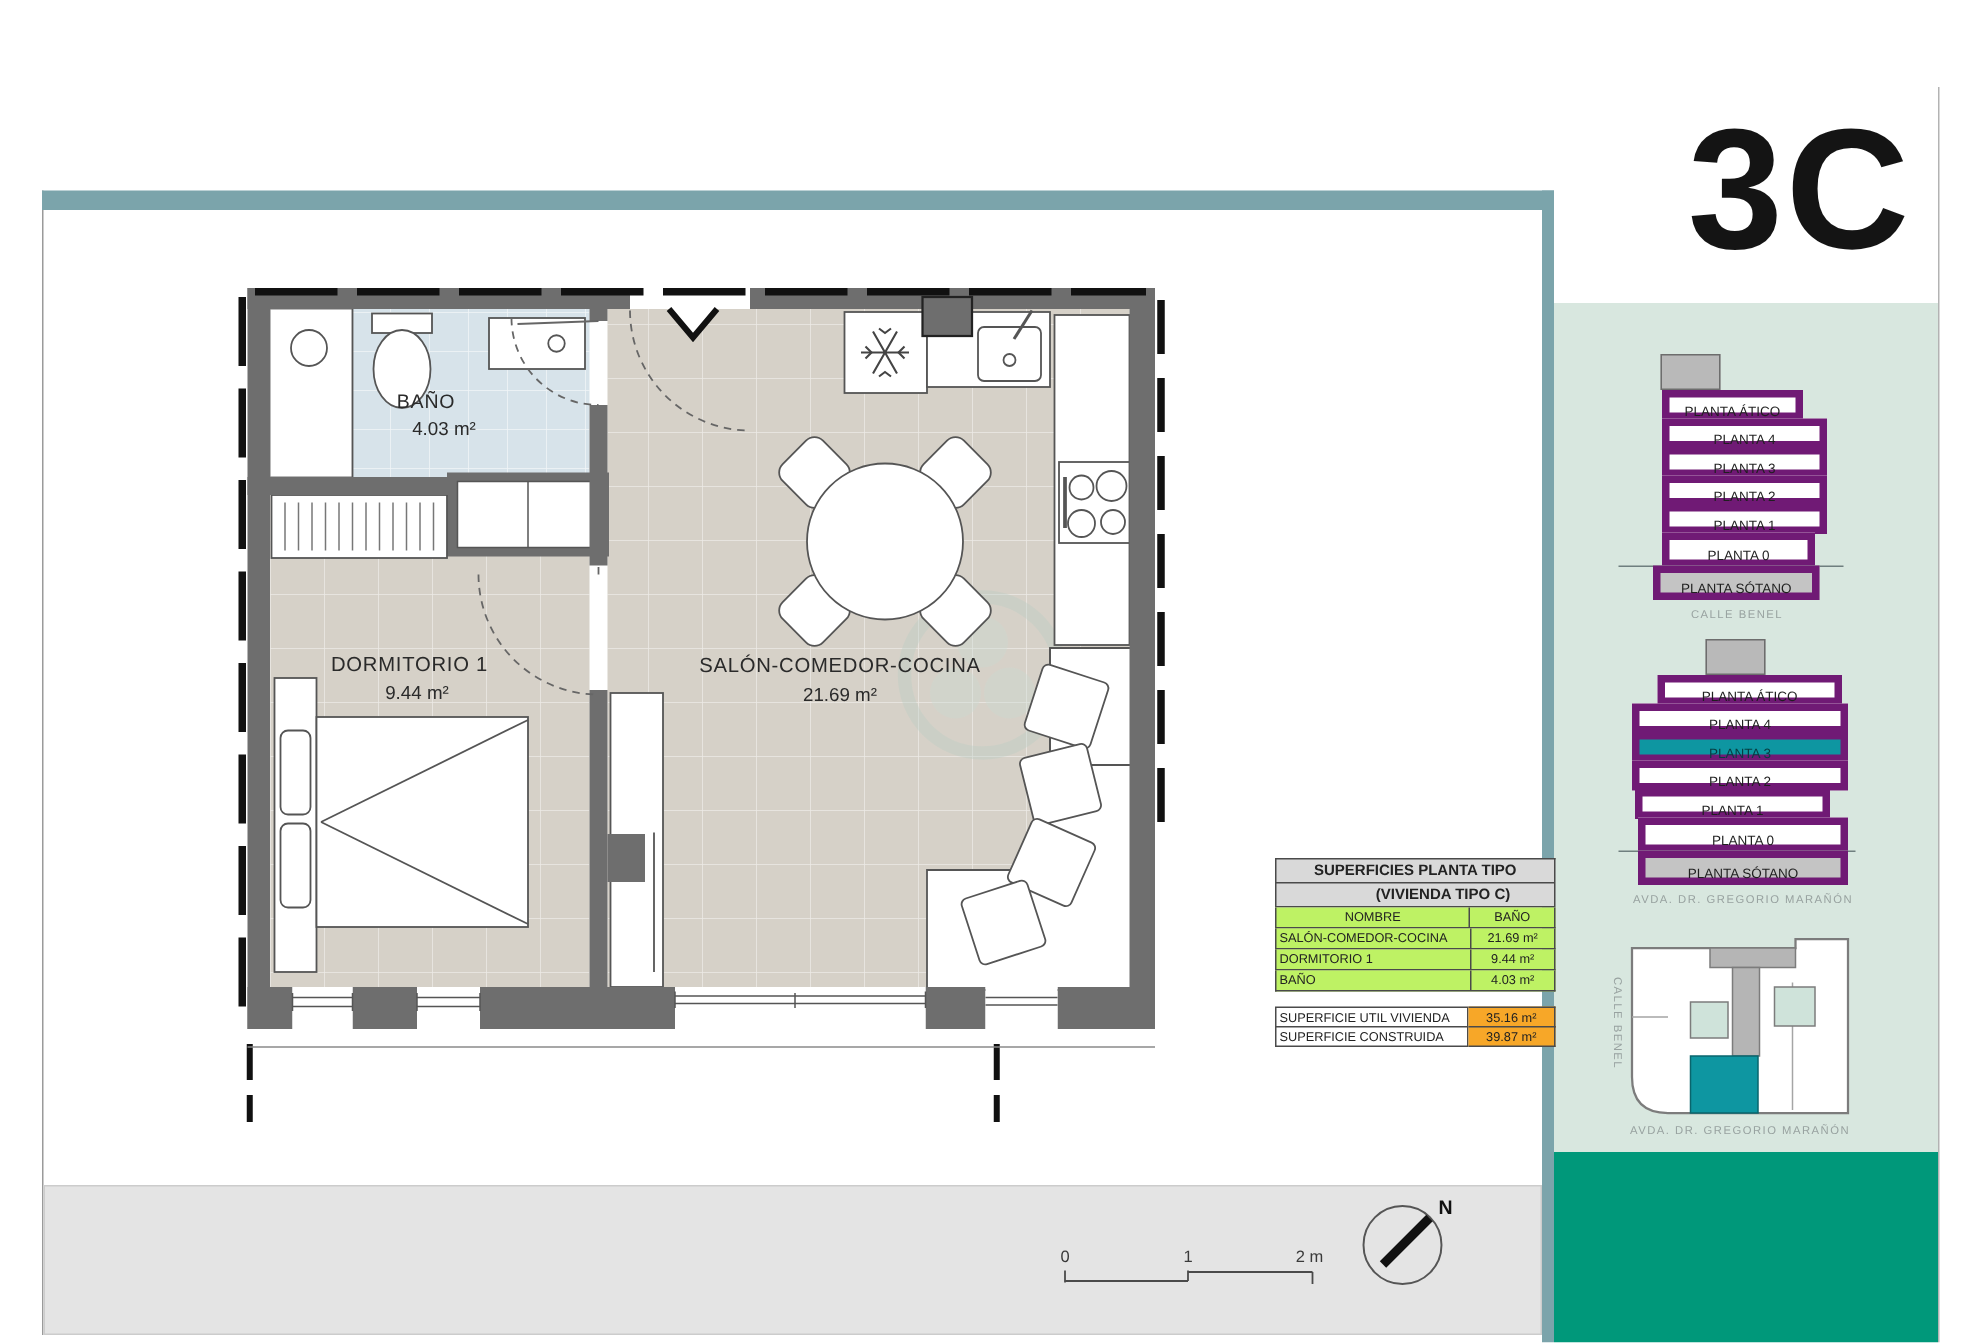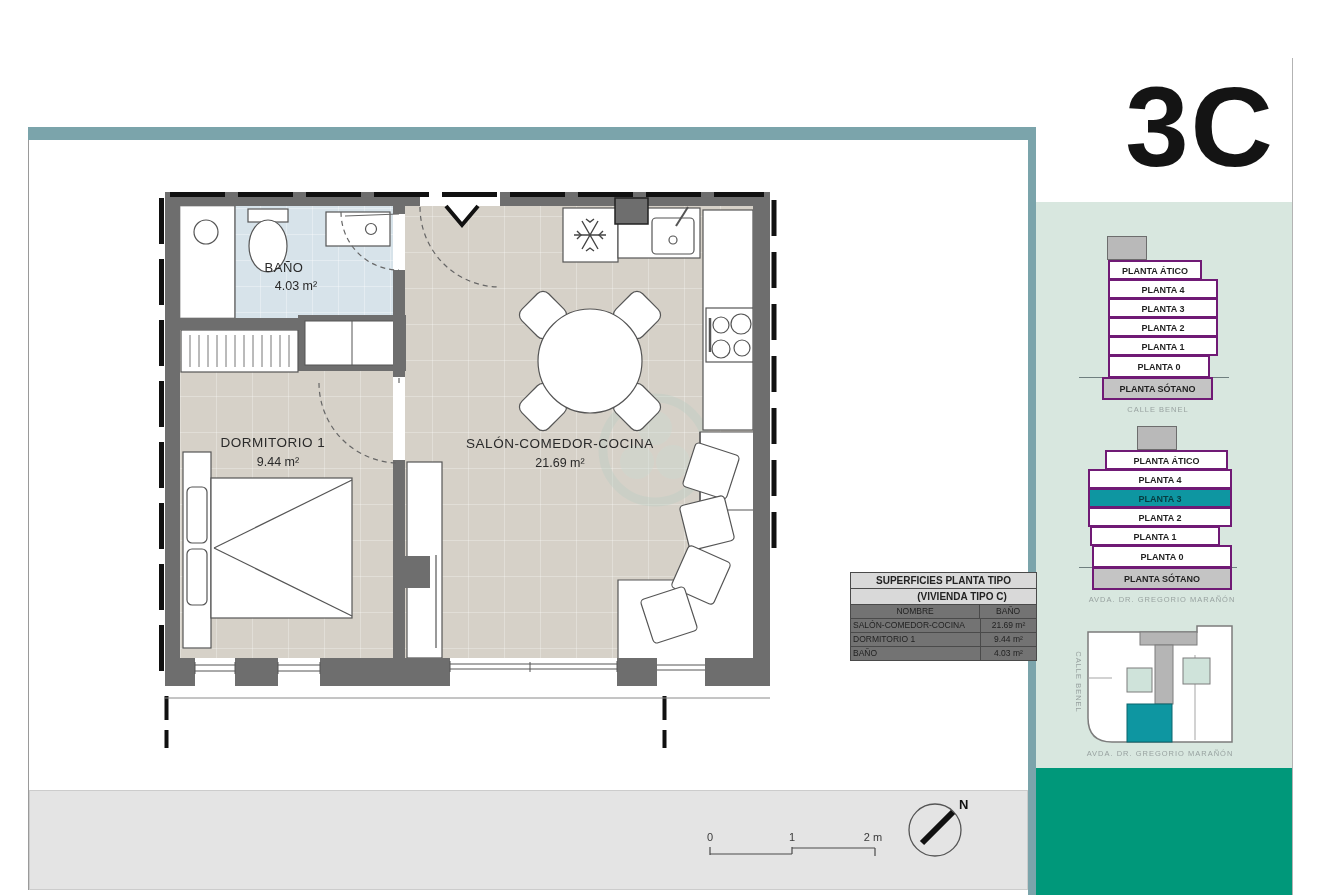--- a/index.html
+++ b/index.html
@@ -19,35 +19,35 @@
       font-size:114px;font-weight:800;letter-spacing:2px;color:#141414;
       display:flex;align-items:center;justify-content:center;}
   .sidebar-panel{position:absolute;left:1036px;top:202px;width:256px;height:566px;background:#d8e7df;}
   .sidebar-footer{position:absolute;left:1036px;top:768px;width:256px;height:127px;background:#00987a;}
 
   
   .stack{position:absolute;width:160px;}
   .stack1{left:1085px;top:236px;}
   .stack2{left:1085px;top:426px;}
   .roof{position:absolute;height:24px;background:#b9b9b9;border:1px solid #6d6d6d;box-sizing:border-box;}
-  .floor-row{position:absolute;height:20px;background:#ffffff;border:2px solid #701a75;
-      box-sizing:border-box;font-size:9px;font-weight:bold;text-align:center;line-height:18px;color:#1f1f1f;}
+  .floor-row{position:absolute;height:20px;background:#ffffff;border:5px solid #701a75;
+      box-sizing:border-box;font-size:9px;font-weight:normal;text-align:center;line-height:18px;color:#1f1f1f;}
   .floor-row.tall{height:23px;line-height:21px;text-align:center;}
   .floor-row.basement{background:#c4c4c4;}
   .floor-row.highlight{background:#0e96a1;color:#073c41;}
   .ground-line{position:absolute;height:1px;background:#6f7f7f;}
   .street-label{position:absolute;font-size:7.5px;color:#98a2a0;letter-spacing:1px;
       text-align:center;white-space:nowrap;}
 
   
   .areas-table{position:absolute;left:850px;top:572px;width:187px;font-size:8.5px;color:#222;}
   .at-title{background:#d9d9d9;border:1px solid #4a4a4a;border-bottom:none;height:15px;
       line-height:15px;text-align:center;font-weight:bold;font-size:10px;}
   .at-title2{border-bottom:1px solid #4a4a4a;padding-left:37px;}
-  .at-row{display:flex;border:1px solid #4a4a4a;border-top:none;height:13px;line-height:12px;background:#737373;}
+  .at-row{display:flex;border:1px solid #4a4a4a;border-top:none;height:13px;line-height:12px;background:#bef264;}
   .at-row .c-name{width:129px;padding-left:2px;border-right:1px solid #4a4a4a;overflow:hidden;white-space:nowrap;}
   .at-row .c-util{width:56px;text-align:center;}
   .at-head{font-weight:normal;}
   .at-head .c-name,.at-head .c-util{text-align:center;padding-left:0;}
   .totals{margin-top:11px;}
   .tot-row{display:flex;height:14px;line-height:13px;margin-top:-1px;}
   .tot-row .c-name{width:129px;padding-left:2px;background:#fff;border:1px solid #4a4a4a;box-sizing:border-box;}
   .tot-row .c-util{width:58px;text-align:center;background:#f7a728;border:1px solid #4a4a4a;
       border-left:none;box-sizing:border-box;}
 
@@ -123,20 +123,30 @@
     <div class="c-name">SALÓN-COMEDOR-COCINA</div>
     <div class="c-util">21.69 m²</div>
   </div>
   <div class="at-row">
     <div class="c-name">DORMITORIO 1</div>
     <div class="c-util">9.44 m²</div>
   </div>
   <div class="at-row">
     <div class="c-name">BAÑO</div>
     <div class="c-util">4.03 m²</div>
+  </div>
+  <div class="totals">
+    <div class="tot-row">
+      <div class="c-name">SUPERFICIE UTIL VIVIENDA</div>
+      <div class="c-util">35.16 m²</div>
+    </div>
+    <div class="tot-row">
+      <div class="c-name">SUPERFICIE CONSTRUIDA</div>
+      <div class="c-util">39.87 m²</div>
+    </div>
   </div>
 </div>
 
 <div class="bottom-band">
   <svg class="scalebar-svg" width="360" height="100" viewBox="0 0 360 100">
 
     <g stroke="#4a4a4a" stroke-width="1.2" fill="none">
       <line x1="40" y1="56" x2="40" y2="64"></line>
       <line x1="40" y1="63" x2="122" y2="63"></line>
       <line x1="122" y1="56" x2="122" y2="63"></line>

